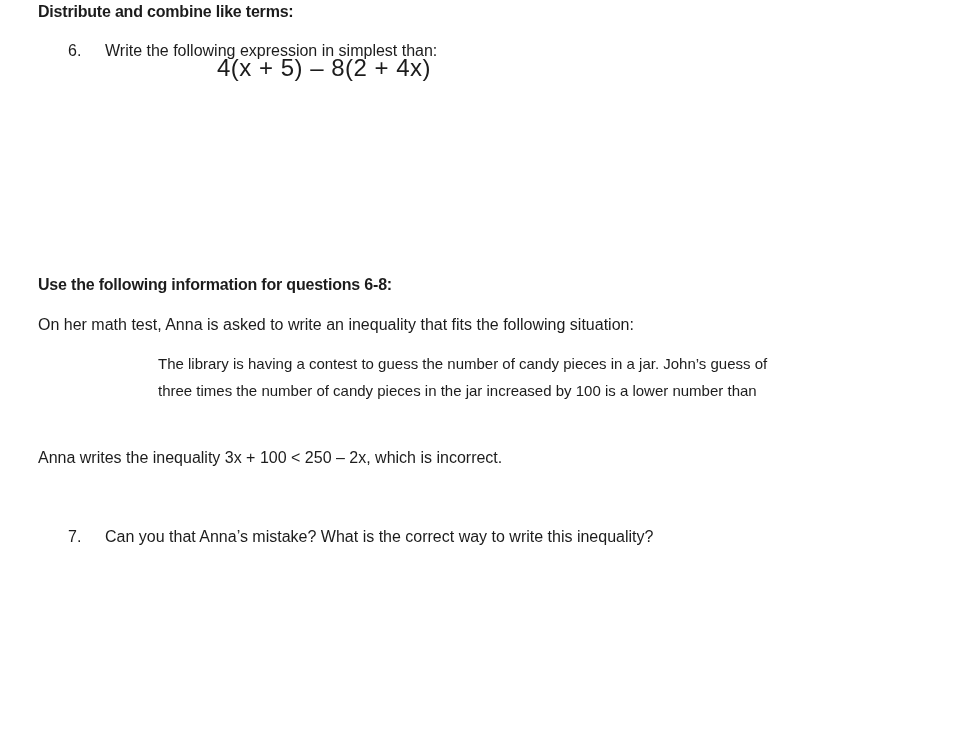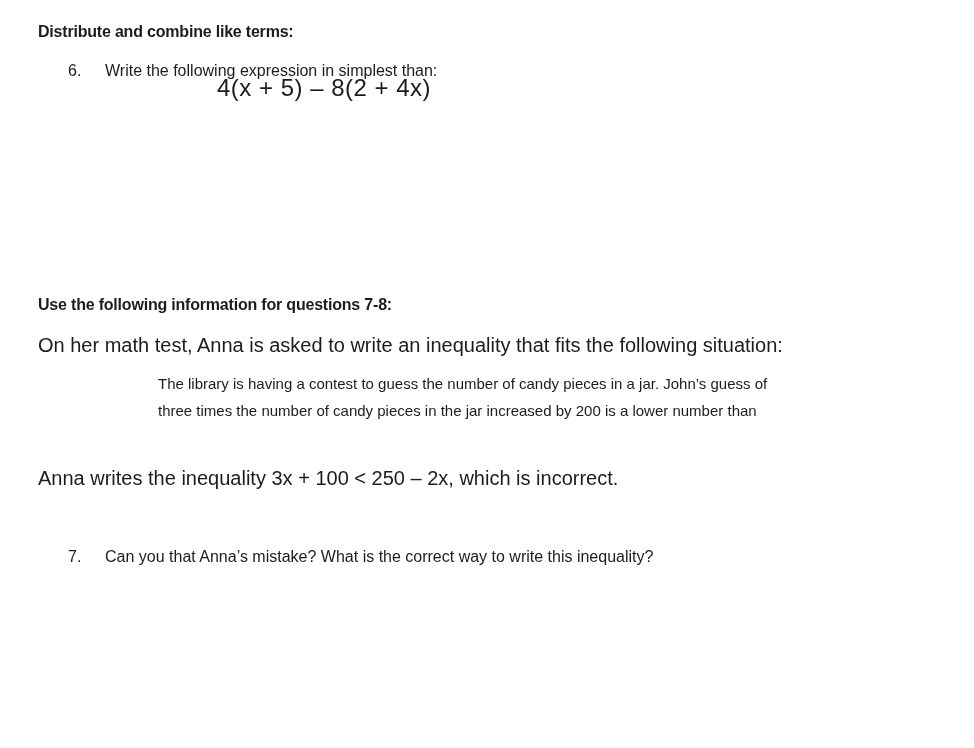--- a/index.html
+++ b/index.html
@@ -9,29 +9,29 @@
     -webkit-font-smoothing: antialiased;
   }
   .page {
     position: relative;
     width: 974px;
     height: 748px;
     background: #ffffff;
     color: #1c1c1c;
     overflow: hidden;
   }
-  .block { position: absolute; white-space: nowrap; margin-top: 20px; }
+  .block { position: absolute; white-space: nowrap; }
   .heading {
     font-weight: bold;
     font-size: 16px;
     line-height: 20px;
     letter-spacing: -0.2px;
   }
   .body-text {
-    font-size: 20px;
+    font-size: 16px;
     line-height: 20px;
     text-align: center;
   }
   .q-row {
     display: flex;
     font-size: 16px;
     line-height: 20px;
   }
   .q-num {
     display: inline-block;
@@ -58,27 +58,27 @@
 
   <div class="block heading" style="top: 2px; left: 38px;">Distribute and combine like terms:</div>
 
   <div class="block q-row" style="top: 41px; left: 68px;">
     <span class="q-num">6.</span>
     <span>Write the following expression in simplest than:</span>
   </div>
 
   <div class="block math-expression" style="top: 52px; left: 217px;">4(x + 5) – 8(2 + 4x)</div>
 
-  <div class="block heading" style="top: 275px; left: 38px;">Use the following information for questions 7-8:</div>
+  <div class="block heading" style="top: 275px; left: 38px;">Use the following information for questions 6-8:</div>
 
   <div class="block body-text" style="top: 315px; left: 38px;">On her math test, Anna is asked to write an inequality that fits the following situation:</div>
 
   <div class="block scenario" style="top: 351px; left: 158px;">
     <div class="line">The library is having a contest to guess the number of candy pieces in a jar. John’s guess of</div>
-    <div class="line">three times the number of candy pieces in the jar increased by 200 is a lower number than</div>
+    <div class="line">three times the number of candy pieces in the jar increased by 100 is a lower number than</div>
   </div>
 
   <div class="block body-text" style="top: 448px; left: 38px;">Anna writes the inequality 3x + 100 &lt; 250 – 2x, which is incorrect.</div>
 
   <div class="block q-row" style="top: 527px; left: 68px;">
     <span class="q-num">7.</span>
     <span>Can you that Anna’s mistake? What is the correct way to write this inequality?</span>
   </div>
 
 </div>

